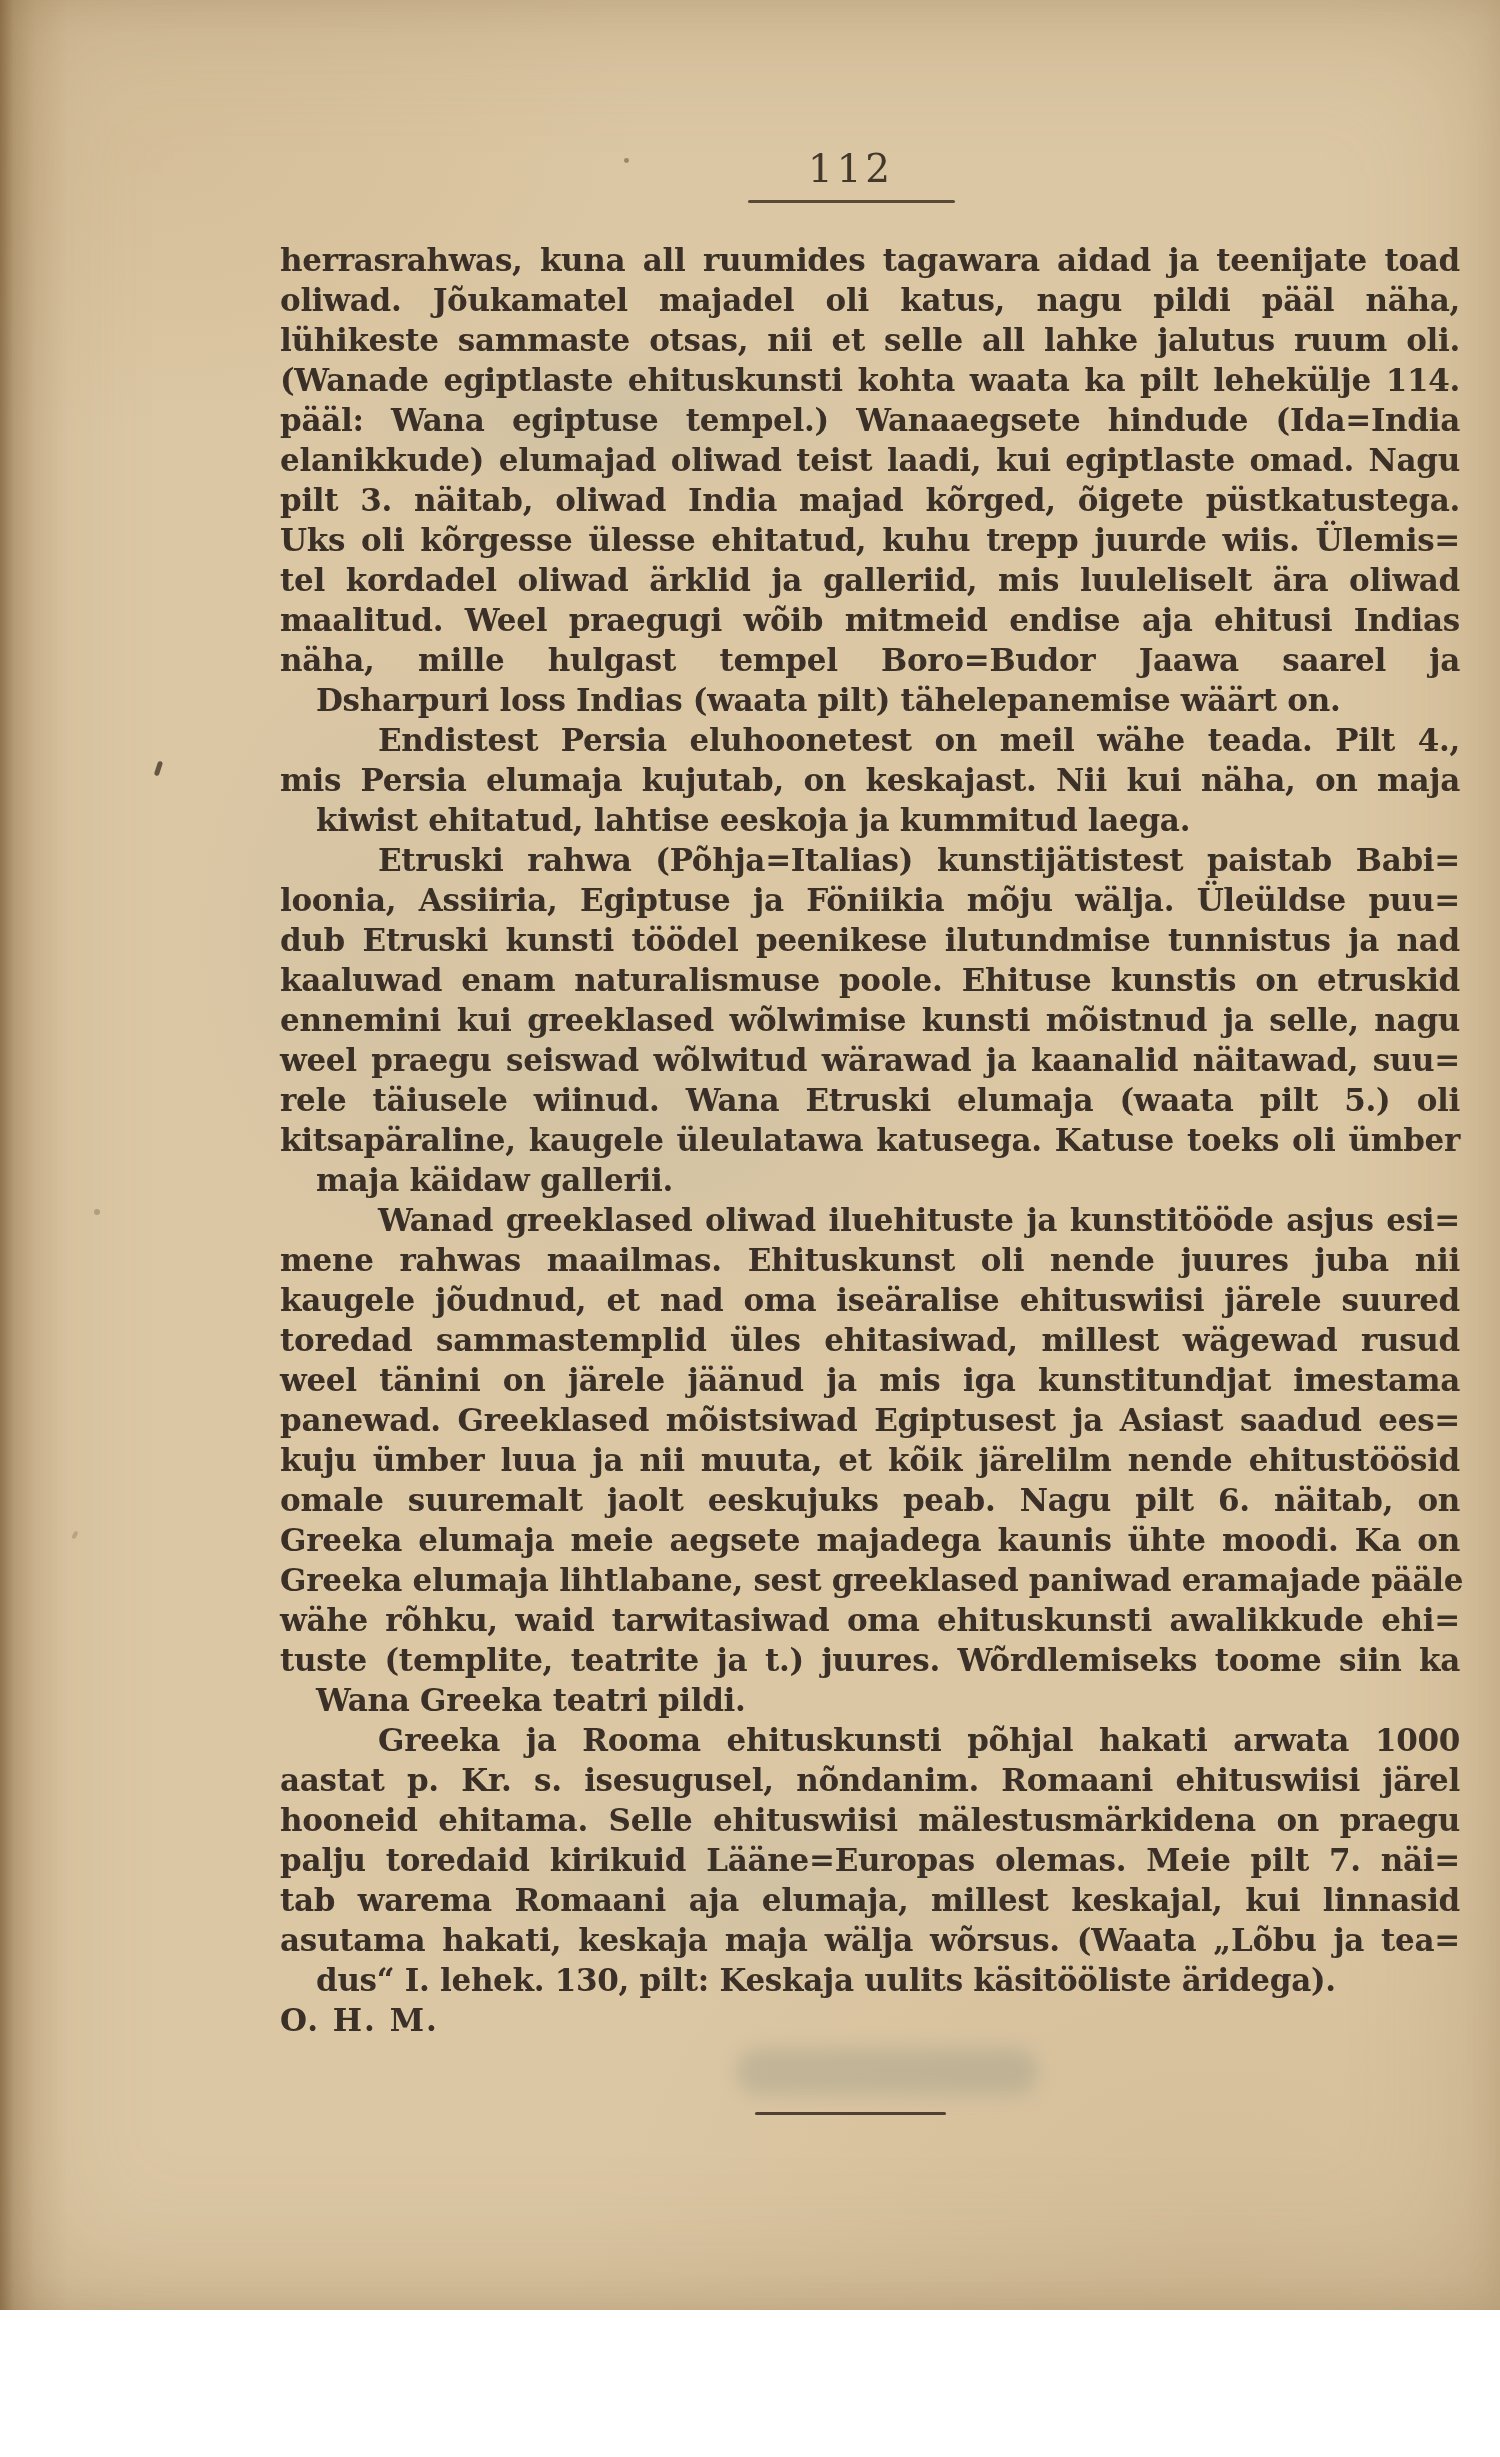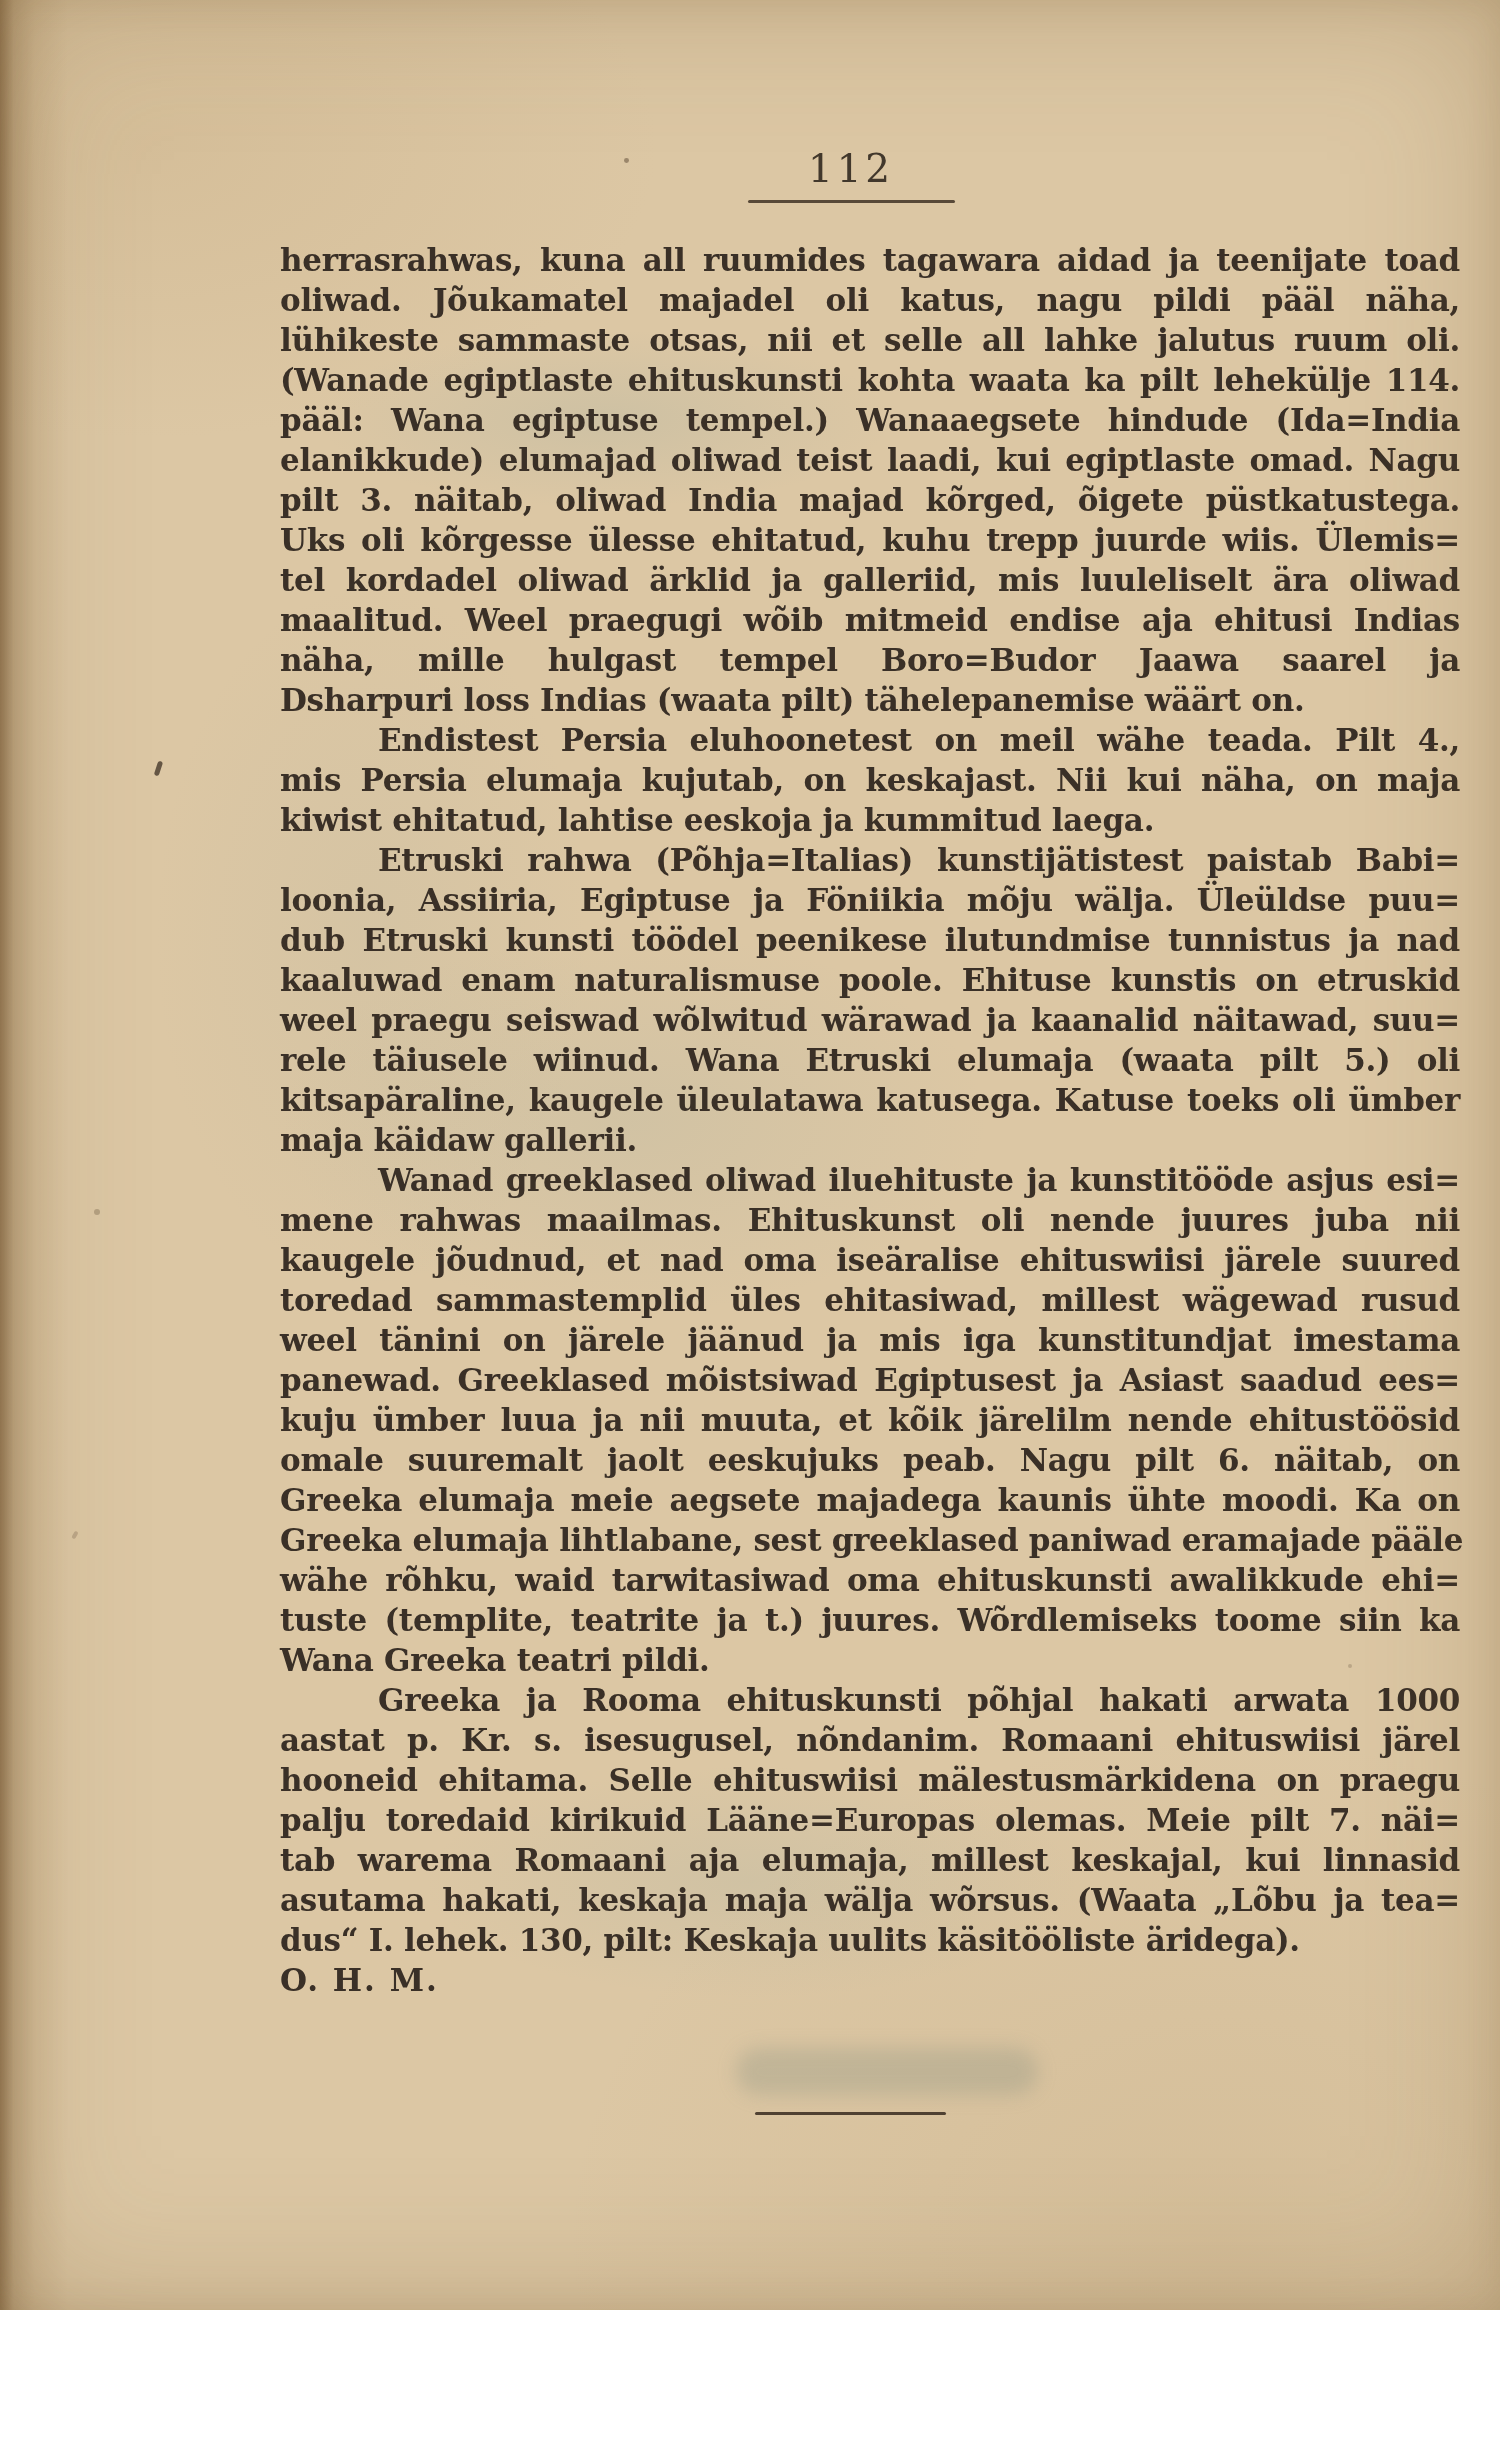--- a/index.html
+++ b/index.html
@@ -76,20 +76,21 @@
     letter-spacing: -0.3px;
     line-height: 40px;
   }
   .line {
     text-align: justify;
     text-align-last: justify;
     white-space: nowrap;
   }
   .line.last {
     text-align-last: left;
+    margin-left: 36px;
   }
   .line.indent {
     text-indent: 98px;
   }
   .signature {
     padding-right: 35px;
     font-weight: 700;
     letter-spacing: 2px;
   }
   .closing-rule {
@@ -164,20 +165,21 @@
     <div class="paragraph">
         <div class="line indent">Endistest Persia eluhoonetest on meil wähe teada. Pilt 4.,</div>
         <div class="line">mis Persia elumaja kujutab, on keskajast. Nii kui näha, on maja</div>
         <div class="line last">kiwist ehitatud, lahtise eeskoja ja kummitud laega.</div>
       </div>
     <div class="paragraph">
         <div class="line indent">Etruski rahwa (Põhja=Italias) kunstijätistest paistab Babi=</div>
         <div class="line">loonia, Assiiria, Egiptuse ja Föniikia mõju wälja. Üleüldse puu=</div>
         <div class="line">dub Etruski kunsti töödel peenikese ilutundmise tunnistus ja nad</div>
         <div class="line">kaaluwad enam naturalismuse poole. Ehituse kunstis on etruskid</div>
+        <div class="line">ennemini kui greeklased wõlwimise kunsti mõistnud ja selle, nagu</div>
         <div class="line">weel praegu seiswad wõlwitud wärawad ja kaanalid näitawad, suu=</div>
         <div class="line">rele täiusele wiinud. Wana Etruski elumaja (waata pilt 5.) oli</div>
         <div class="line">kitsapäraline, kaugele üleulatawa katusega. Katuse toeks oli ümber</div>
         <div class="line last">maja käidaw gallerii.</div>
       </div>
     <div class="paragraph">
         <div class="line indent">Wanad greeklased oliwad iluehituste ja kunstitööde asjus esi=</div>
         <div class="line">mene rahwas maailmas. Ehituskunst oli nende juures juba nii</div>
         <div class="line">kaugele jõudnud, et nad oma iseäralise ehituswiisi järele suured</div>
         <div class="line">toredad sammastemplid üles ehitasiwad, millest wägewad rusud</div>

